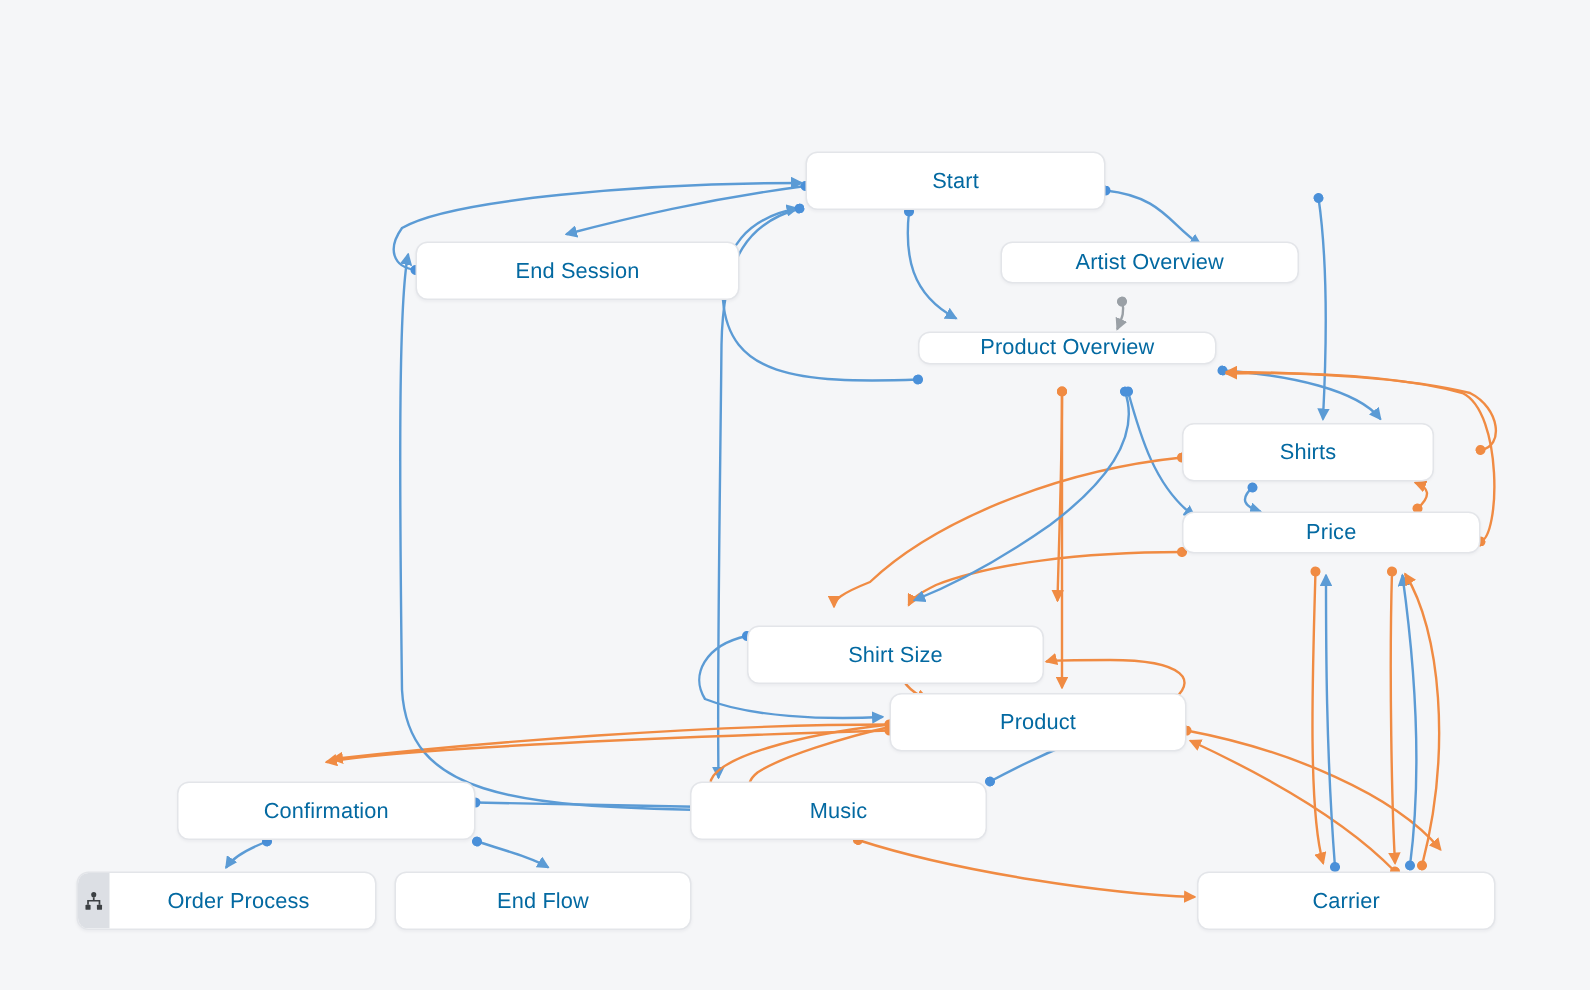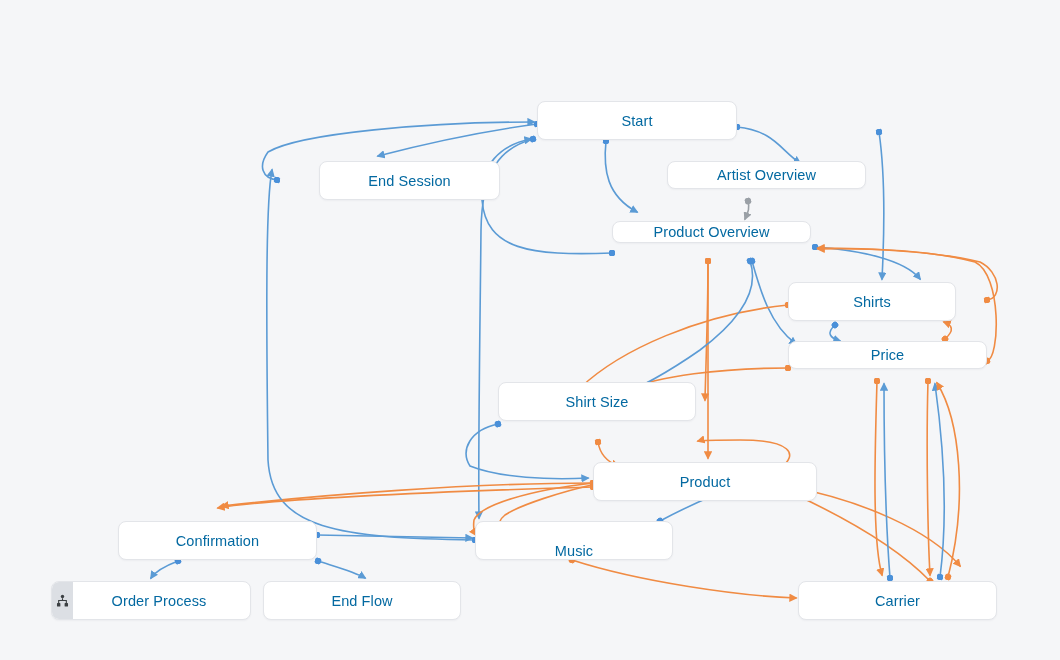--- a/index.html
+++ b/index.html
@@ -125,45 +125,45 @@
         <path d="M 475 540 C 340 538 272 530 268 460 C 266 300 266 200 272 170" fill="none" stroke="#5b9bd5" stroke-width="1.6" stroke-linecap="round" marker-start="url(#dot-blue)" marker-end="url(#arrow-blue)"></path>
         <path d="M 593 487 C 420 492 260 500 218 508" fill="none" stroke="#f08b43" stroke-width="1.6" stroke-linecap="round" marker-start="url(#dot-orange)" marker-end="url(#arrow-orange)"></path>
         <path d="M 660 521 C 690 505 720 492 745 484" fill="none" stroke="#5b9bd5" stroke-width="1.6" stroke-linecap="round" marker-start="url(#dot-blue)" marker-end="url(#arrow-blue)"></path>
       </g>
   </svg>
 
   <div id="node-group">
       <div class="node" style="left: 537px; top: 101px; width: 200px; height: 39px;">
         <span class="node-label">Start</span>
       </div>
-      <div class="node" style="left: 277px; top: 161px; width: 181px; height: 39px; margin-left: 42px;">
+      <div class="node" style="left: 277px; top: 161px; width: 216px; height: 39px;">
         <span class="node-label">End Session</span>
       </div>
       <div class="node" style="left: 667px; top: 161px; width: 199px; height: 28px;">
         <span class="node-label">Artist Overview</span>
       </div>
       <div class="node" style="left: 612px; top: 221px; width: 199px; height: 22px;">
         <span class="node-label">Product Overview</span>
       </div>
       <div class="node" style="left: 788px; top: 282px; width: 168px; height: 39px;">
         <span class="node-label">Shirts</span>
       </div>
       <div class="node" style="left: 788px; top: 341px; width: 199px; height: 28px;">
         <span class="node-label">Price</span>
       </div>
-      <div class="node" style="left: 498px; top: 382px; width: 198px; height: 39px;">
+      <div class="node" style="left: 498px; top: 417px; width: 198px; height: 39px;">
         <span class="node-label">Shirt Size</span>
       </div>
-      <div class="node" style="left: 593px; top: 462px; width: 224px; height: 39px;">
+      <div class="node" style="left: 593px; top: 462px; width: 198px; height: 39px;">
         <span class="node-label">Product</span>
       </div>
       <div class="node" style="left: 118px; top: 521px; width: 199px; height: 39px;">
         <span class="node-label">Confirmation</span>
       </div>
-      <div class="node" style="left: 475px; top: 521px; width: 198px; height: 39px; align-items: flex-end;">
+      <div class="node" style="left: 460px; top: 521px; width: 198px; height: 39px;">
         <span class="node-label">Music</span>
       </div>
       <div class="node has-icon" style="left: 51px; top: 581px; width: 200px; height: 39px;">
         <span class="node-icon">
           <svg width="13" height="13" viewBox="0 0 16 16" fill="#3c4043">
             <circle cx="8" cy="3" r="2.1"></circle>
             <rect x="1.2" y="11.2" width="4.2" height="4.2" rx="0.7"></rect>
             <rect x="10.6" y="11.2" width="4.2" height="4.2" rx="0.7"></rect>
             <path d="M8 5.1 L8 8 M3.3 11.2 L3.3 8 L12.7 8 L12.7 11.2" stroke="#3c4043" stroke-width="1.4" fill="none"></path>
           </svg>

